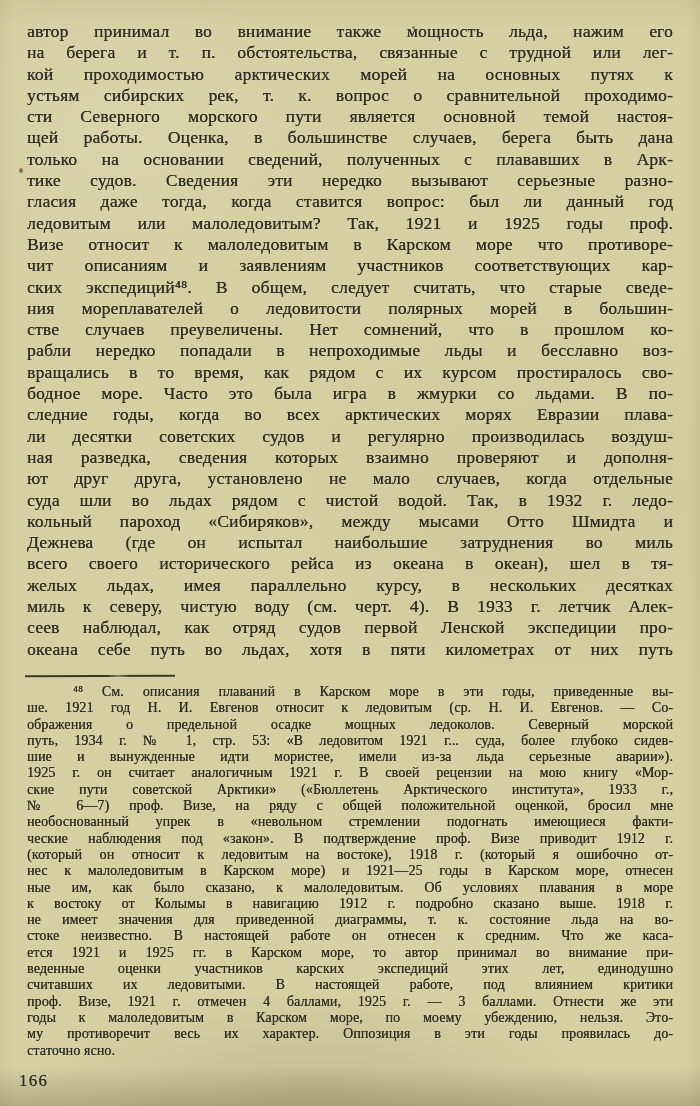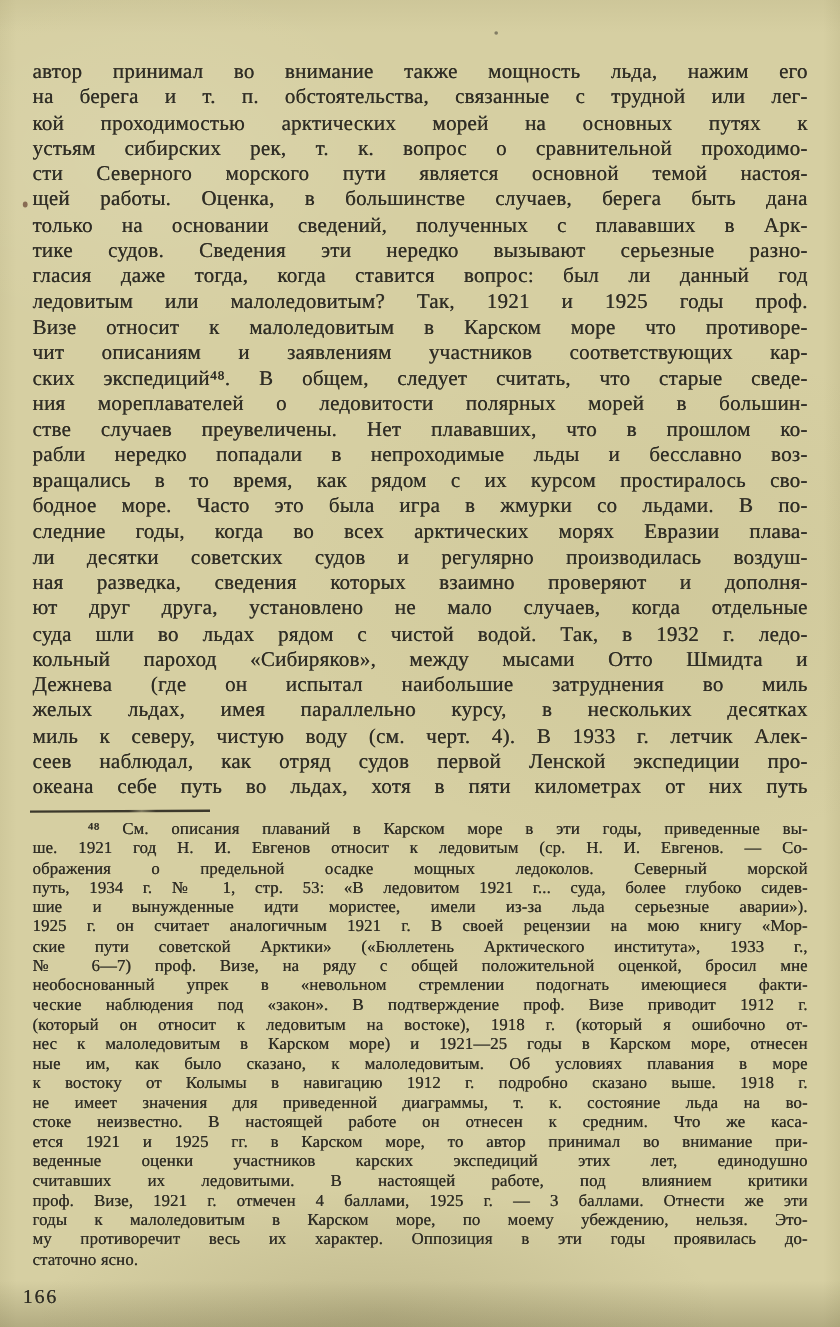--- a/index.html
+++ b/index.html
@@ -34,21 +34,20 @@
   .line {
     text-align: justify;
     text-align-last: justify;
     text-shadow: 0.25px 0 0.45px rgba(46,44,36,0.85);
   }
   .main {
     top: 21px;
     font-size: 17.5px;
     line-height: 21.3px;
     letter-spacing: 0.2px;
-    margin-top: 28px;
   }
   .footnote-divider {
     position: absolute;
     left: 25px;
     top: 675px;
     width: 150px;
     height: 2px;
     background: linear-gradient(to right, #3c392c 0%, #3c392c 55%, rgba(60,57,44,0.55) 62%, #3c392c 70%, #3c392c 100%);
     transform: rotate(-0.25deg);
   }
@@ -101,31 +100,32 @@
       <div class="line">сти Северного морского пути является основной темой настоя-</div>
       <div class="line">щей работы. Оценка, в большинстве случаев, берега быть дана</div>
       <div class="line">только на основании сведений, полученных с плававших в Арк-</div>
       <div class="line">тике судов. Сведения эти нередко вызывают серьезные разно-</div>
       <div class="line">гласия даже тогда, когда ставится вопрос: был ли данный год</div>
       <div class="line">ледовитым или малоледовитым? Так, 1921 и 1925 годы проф.</div>
       <div class="line">Визе относит к малоледовитым в Карском море что противоре-</div>
       <div class="line">чит описаниям и заявлениям участников соответствующих кар-</div>
       <div class="line">ских экспедиций⁴⁸. В общем, следует считать, что старые сведе-</div>
       <div class="line">ния мореплавателей о ледовитости полярных морей в большин-</div>
-      <div class="line">стве случаев преувеличены. Нет плававших, что в прошлом ко-</div>
+      <div class="line">стве случаев преувеличены. Нет сомнений, что в прошлом ко-</div>
       <div class="line">рабли нередко попадали в непроходимые льды и бесславно воз-</div>
       <div class="line">вращались в то время, как рядом с их курсом простиралось сво-</div>
       <div class="line">бодное море. Часто это была игра в жмурки со льдами. В по-</div>
       <div class="line">следние годы, когда во всех арктических морях Евразии плава-</div>
       <div class="line">ли десятки советских судов и регулярно производилась воздуш-</div>
       <div class="line">ная разведка, сведения которых взаимно проверяют и дополня-</div>
       <div class="line">ют друг друга, установлено не мало случаев, когда отдельные</div>
       <div class="line">суда шли во льдах рядом с чистой водой. Так, в 1932 г. ледо-</div>
       <div class="line">кольный пароход «Сибиряков», между мысами Отто Шмидта и</div>
       <div class="line">Дежнева (где он испытал наибольшие затруднения во миль</div>
+      <div class="line">всего своего исторического рейса из океана в океан), шел в тя-</div>
       <div class="line">желых льдах, имея параллельно курсу, в нескольких десятках</div>
       <div class="line">миль к северу, чистую воду (см. черт. 4). В 1933 г. летчик Алек-</div>
       <div class="line">сеев наблюдал, как отряд судов первой Ленской экспедиции про-</div>
       <div class="line">океана себе путь во льдах, хотя в пяти километрах от них путь</div>
     </div>
 
   <div class="footnote-divider"></div>
 
   <div class="footnote text-block">
       <div class="line fn-line">⁴⁸ См. описания плаваний в Карском море в эти годы, приведенные вы-</div>

